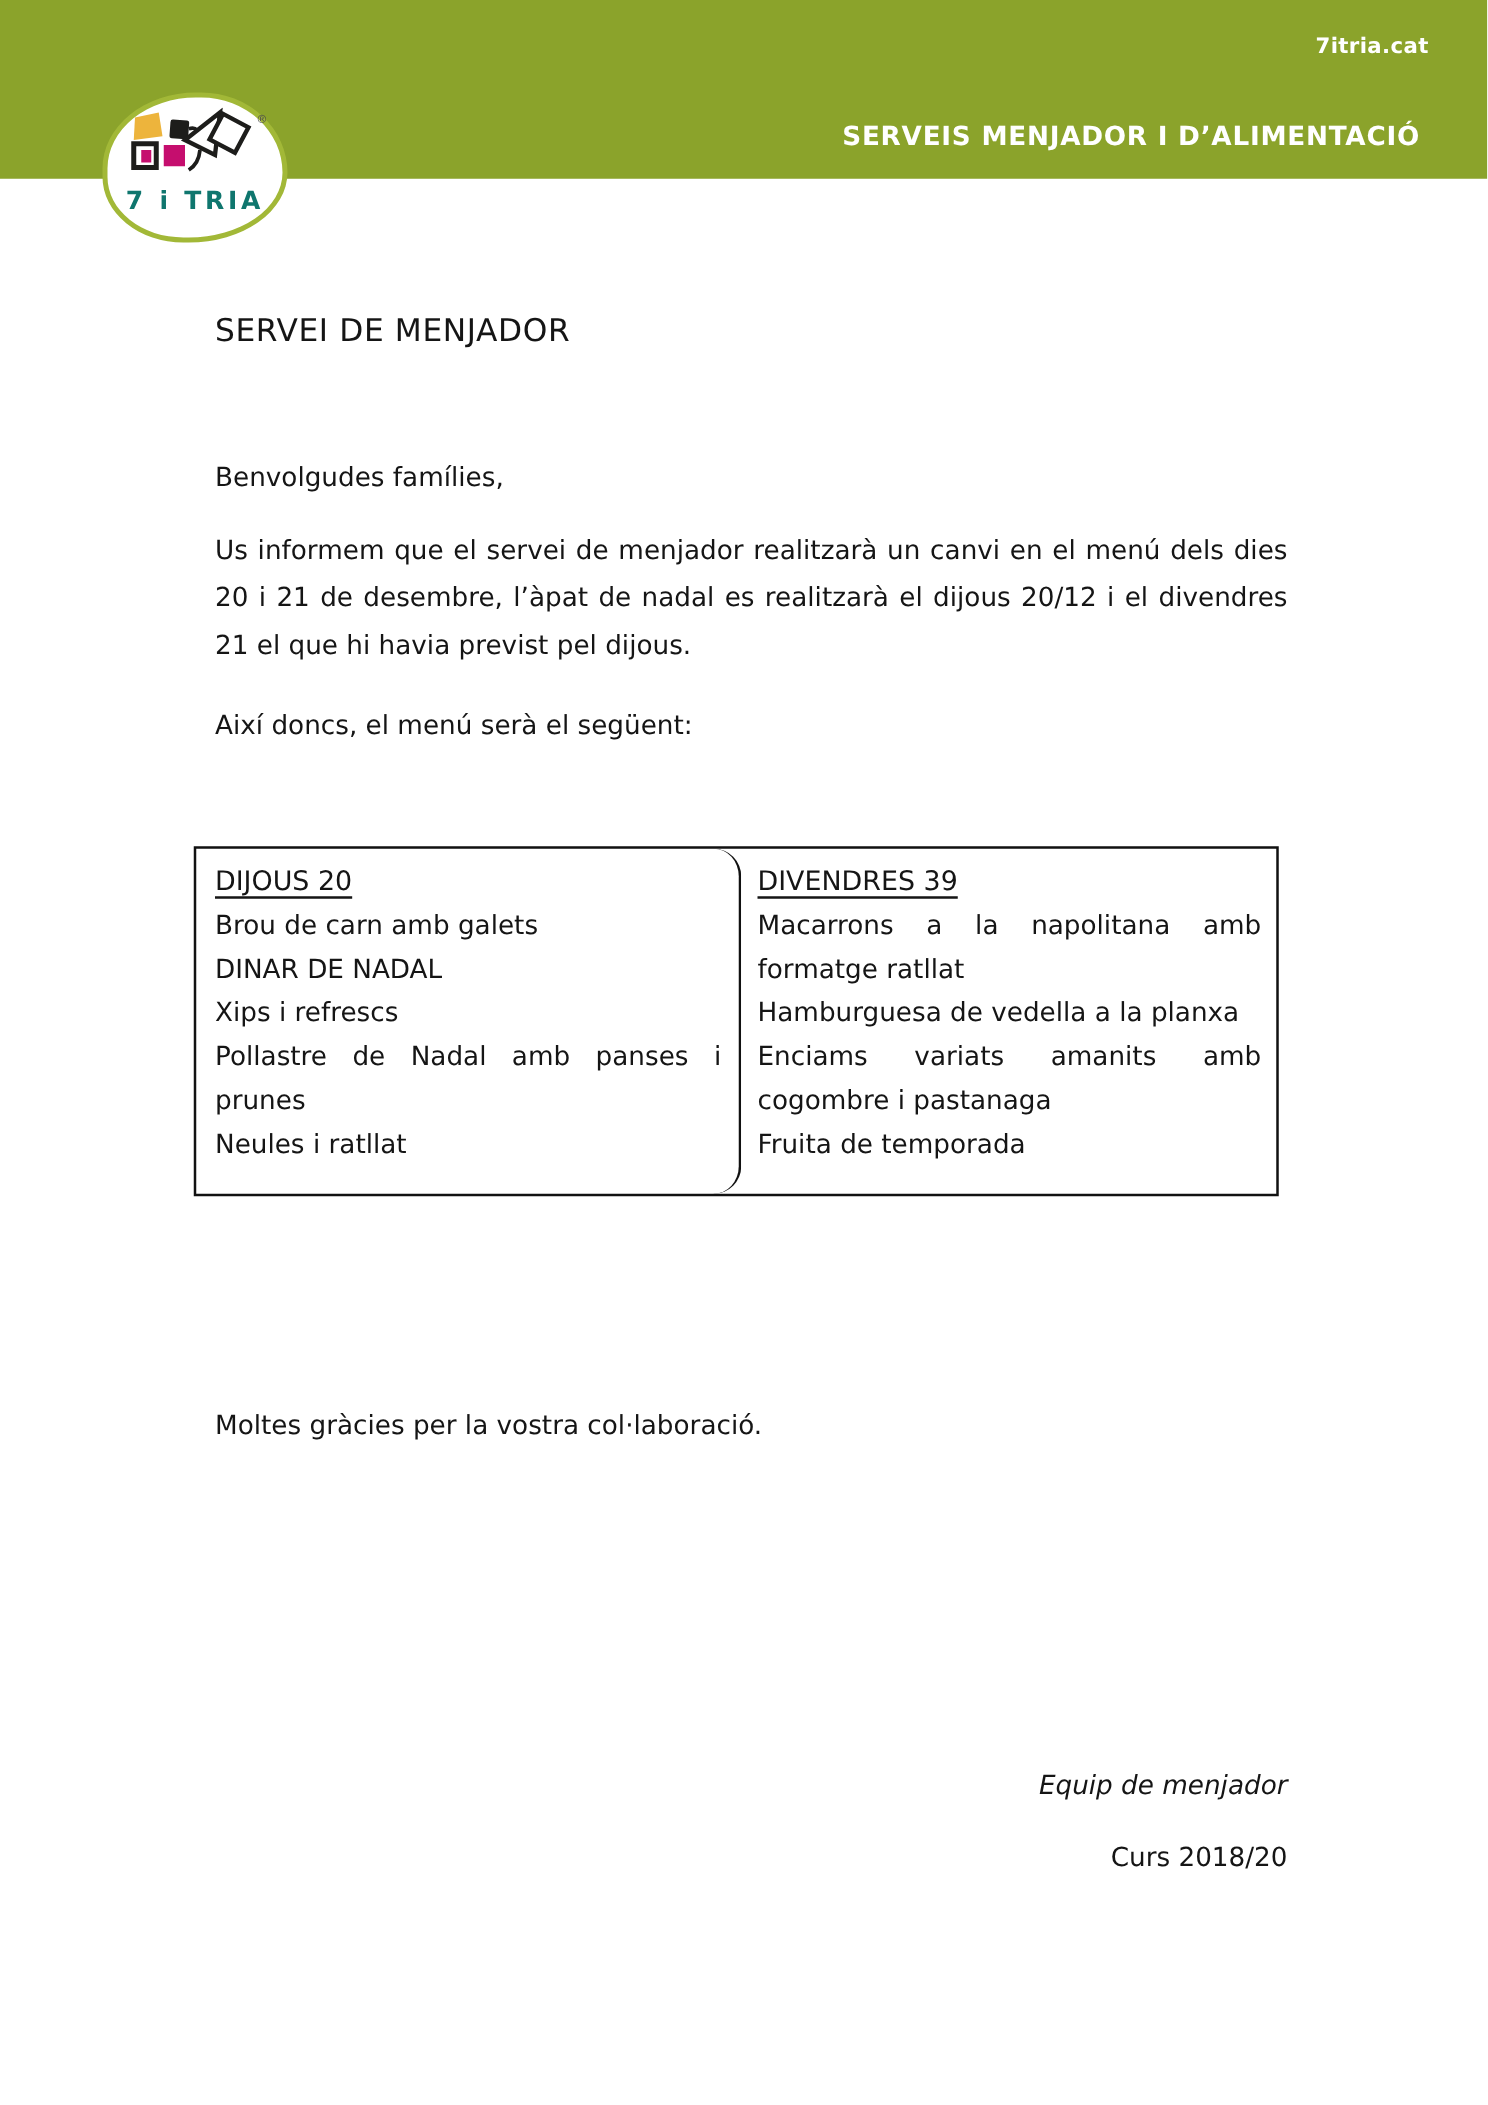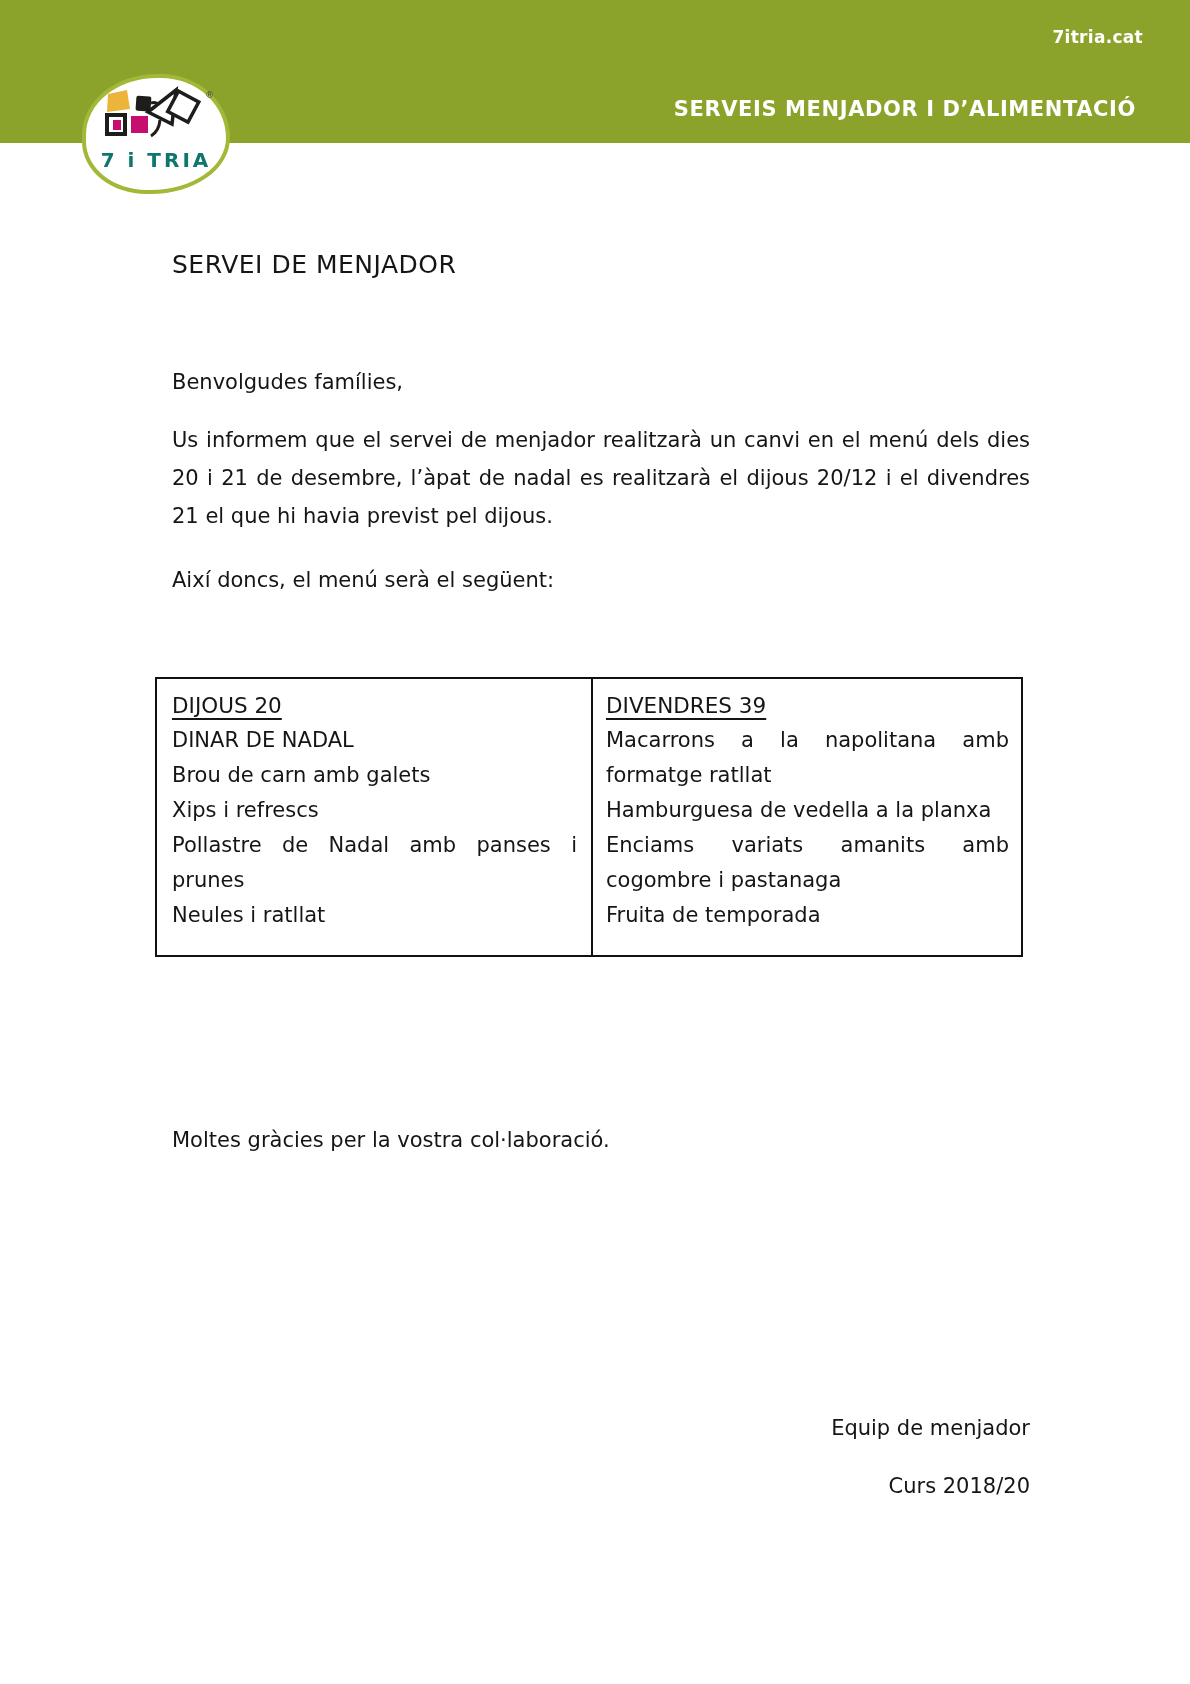--- a/index.html
+++ b/index.html
@@ -102,42 +102,42 @@
     border: 2px solid #111111;
     display: flex;
     align-items: stretch;
   }
   .menu-col {
     padding: 9px 14px 22px 15px;
     font-size: 21px;
     line-height: 35px;
     text-align: justify;
   }
-  .menu-col-left  { width: 436px; border-right: 2px solid #111111; }
+  .menu-col-left  { width: 436px; border-right: 2px solid #111111; border-radius: 22px; }
   .menu-col-right { flex: 1; padding-left: 13px; padding-right: 12px; }
   .menu-header {
     text-decoration: underline;
     text-underline-offset: 5px;
     font-size: 21.5px;
   }
 
   .closing {
     position: absolute;
     left: 172px; top: 1128px;
     font-size: 21px;
   }
 
   
   .signature-block {
     position: absolute;
     right: 160px; top: 1414px;
     text-align: right;
     font-size: 21px;
   }
-  .signature-line { line-height: 28px; }
+  .signature-line { line-height: 28px; font-style: italic; }
   .course-line { margin-top: 30px; line-height: 28px; }
 </style>
 </head>
 <body>
 
 <div class="page">
 
   <div class="band">
     <div class="band-website">7itria.cat</div>
     <div class="band-tagline">SERVEIS MENJADOR I D’ALIMENTACIÓ</div>
@@ -172,22 +172,22 @@
 
   <div class="salutation">Benvolgudes famílies,</div>
 
   <div class="body-par">Us informem que el servei de menjador realitzarà un canvi en el menú dels dies 20 i 21 de desembre, l’àpat de nadal es realitzarà el dijous 20/12 i el divendres 21 el que hi havia previst pel dijous.</div>
 
   <div class="menu-intro">Així doncs, el menú serà el següent:</div>
 
   <div class="menu-table">
     <div class="menu-col menu-col-left">
       <div class="menu-header">DIJOUS 20</div>
+      <div class="menu-item">Brou de carn amb galets</div>
       <div class="menu-item">DINAR DE NADAL</div>
-      <div class="menu-item">Brou de carn amb galets</div>
       <div class="menu-item">Xips i refrescs</div>
       <div class="menu-item">Pollastre de Nadal amb panses i prunes</div>
       <div class="menu-item">Neules i ratllat</div>
     </div>
     <div class="menu-col menu-col-right">
       <div class="menu-header">DIVENDRES 39</div>
       <div class="menu-item">Macarrons a la napolitana amb formatge ratllat</div>
       <div class="menu-item">Hamburguesa de vedella a la planxa</div>
       <div class="menu-item">Enciams variats amanits amb cogombre i pastanaga</div>
       <div class="menu-item">Fruita de temporada</div>

